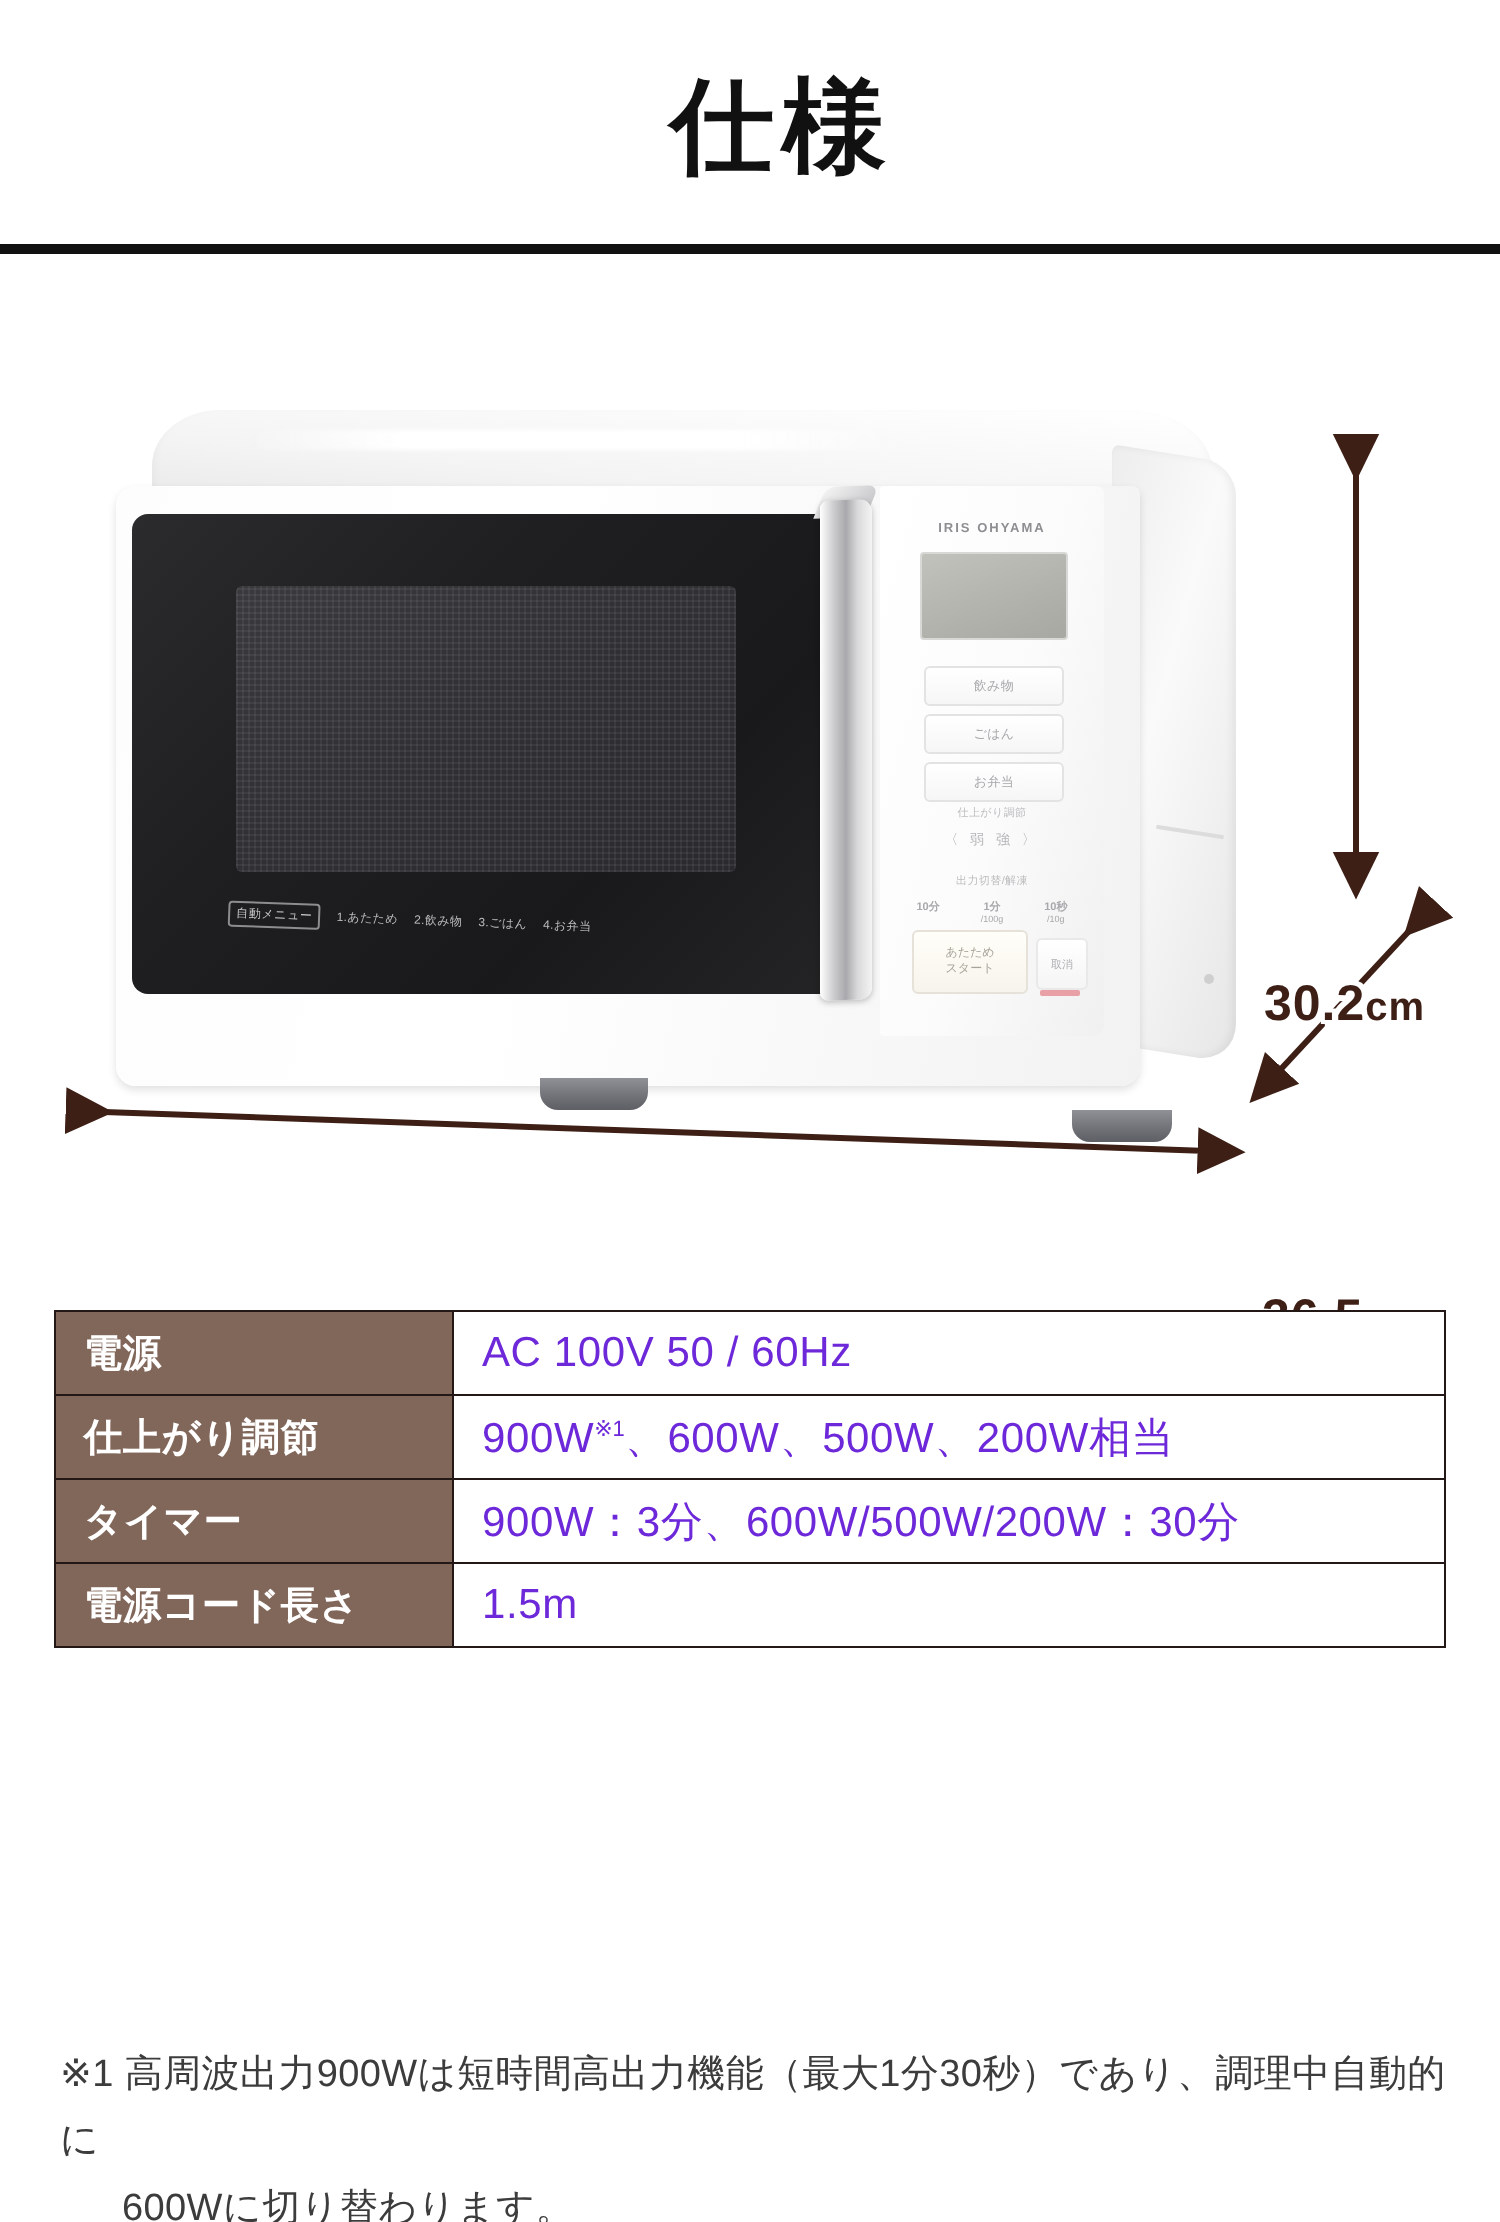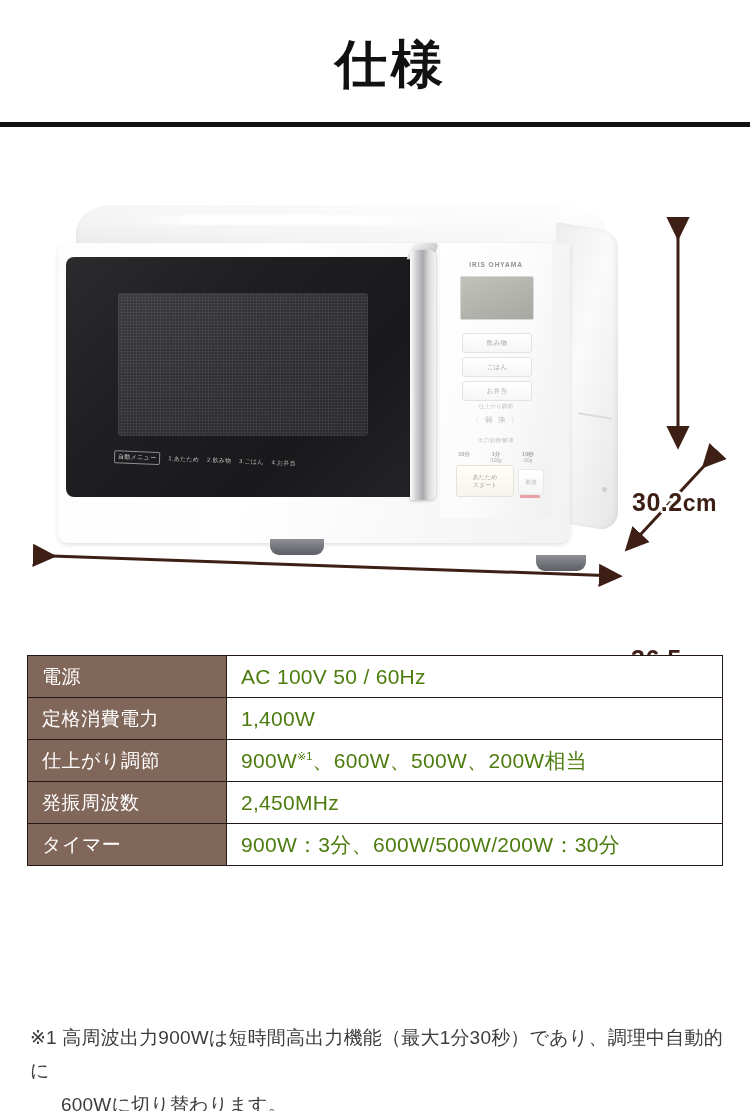--- a/index.html
+++ b/index.html
@@ -318,21 +318,21 @@
     color: #3d1f15;
     font-size: 25px;
     font-weight: bold;
     letter-spacing: 0.5px;
     text-shadow:
       -2px -2px 0 #fff,  2px -2px 0 #fff,
       -2px  2px 0 #fff,  2px  2px 0 #fff,
       -3px  0   0 #fff,  3px  0   0 #fff,
        0   -3px 0 #fff,  0    3px 0 #fff;
   }
-  .dim-label .unit { font-size: 23px; }
+  .dim-label .unit { font-size: 20px; }
   #dim-height { left: 632px; top: 338px; }
   #dim-depth  { left: 631px; top: 495px; }
   #dim-width  { left: 245px; top: 570px; }
   .dim-note {
     position: absolute;
     left: 512px;
     top: 602px;
     font-size: 15px;
     color: #231815;
     letter-spacing: 0.5px;
@@ -357,24 +357,25 @@
     text-align: left;
     box-sizing: border-box;
   }
   .spec-table th {
     width: 199px;
     background: #81665a;
     color: #ffffff;
     font-size: 19px;
     letter-spacing: 0.5px;
     border-right: 1px solid #231815;
+    font-weight: bold;
   }
   .spec-table td {
     background: #ffffff;
-    color: #4d7c0f;
+    color: #6d28d9;
     font-size: 21px;
     letter-spacing: 0.3px;
   }
   .spec-table td sup {
     font-size: 11px;
     vertical-align: super;
     letter-spacing: 0;
   }
 
   
@@ -483,34 +484,30 @@
   <div class="dim-note">※ハンドル・突出部を除く</div>
 </div>
 
 <table class="spec-table">
   <tbody>
     <tr>
       <th>電源</th>
       <td>AC 100V  50 / 60Hz</td>
     </tr>
     <tr>
-      <th>定格消費電力</th>
-      <td>1,400W</td>
-    </tr>
-    <tr>
       <th>仕上がり調節</th>
       <td><span>900W</span><sup>※1</sup><span>、600W、500W、200W相当</span></td>
-    </tr>
-    <tr>
-      <th>発振周波数</th>
-      <td>2,450MHz</td>
     </tr>
     <tr>
       <th>タイマー</th>
       <td>900W：3分、600W/500W/200W：30分</td>
     </tr>
+    <tr>
+      <th>電源コード長さ</th>
+      <td>1.5m</td>
+    </tr>
   </tbody>
 </table>
 
 <div class="footnote">
   <span>※1 高周波出力900Wは短時間高出力機能（最大1分30秒）であり、調理中自動的に</span>
   <span class="fn-line2">600Wに切り替わります。</span>
 </div>
 
 </body></html>

